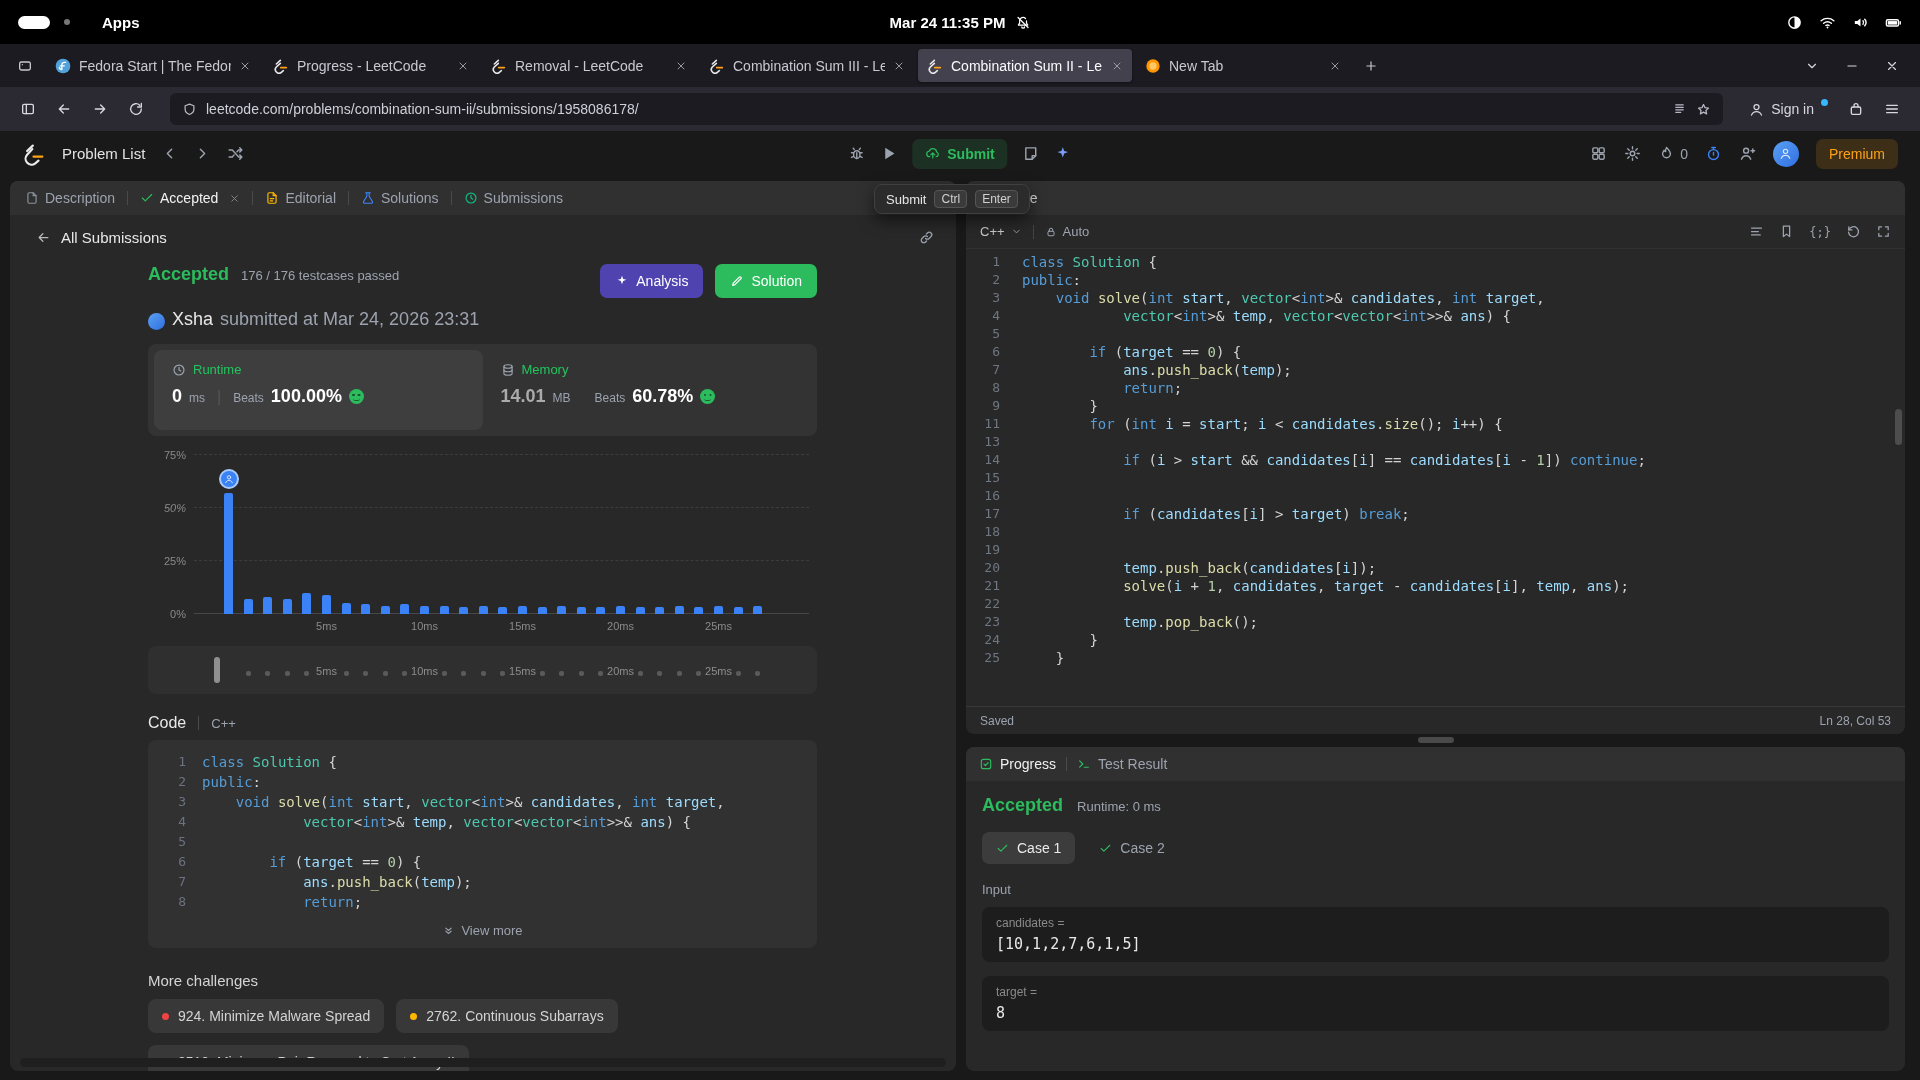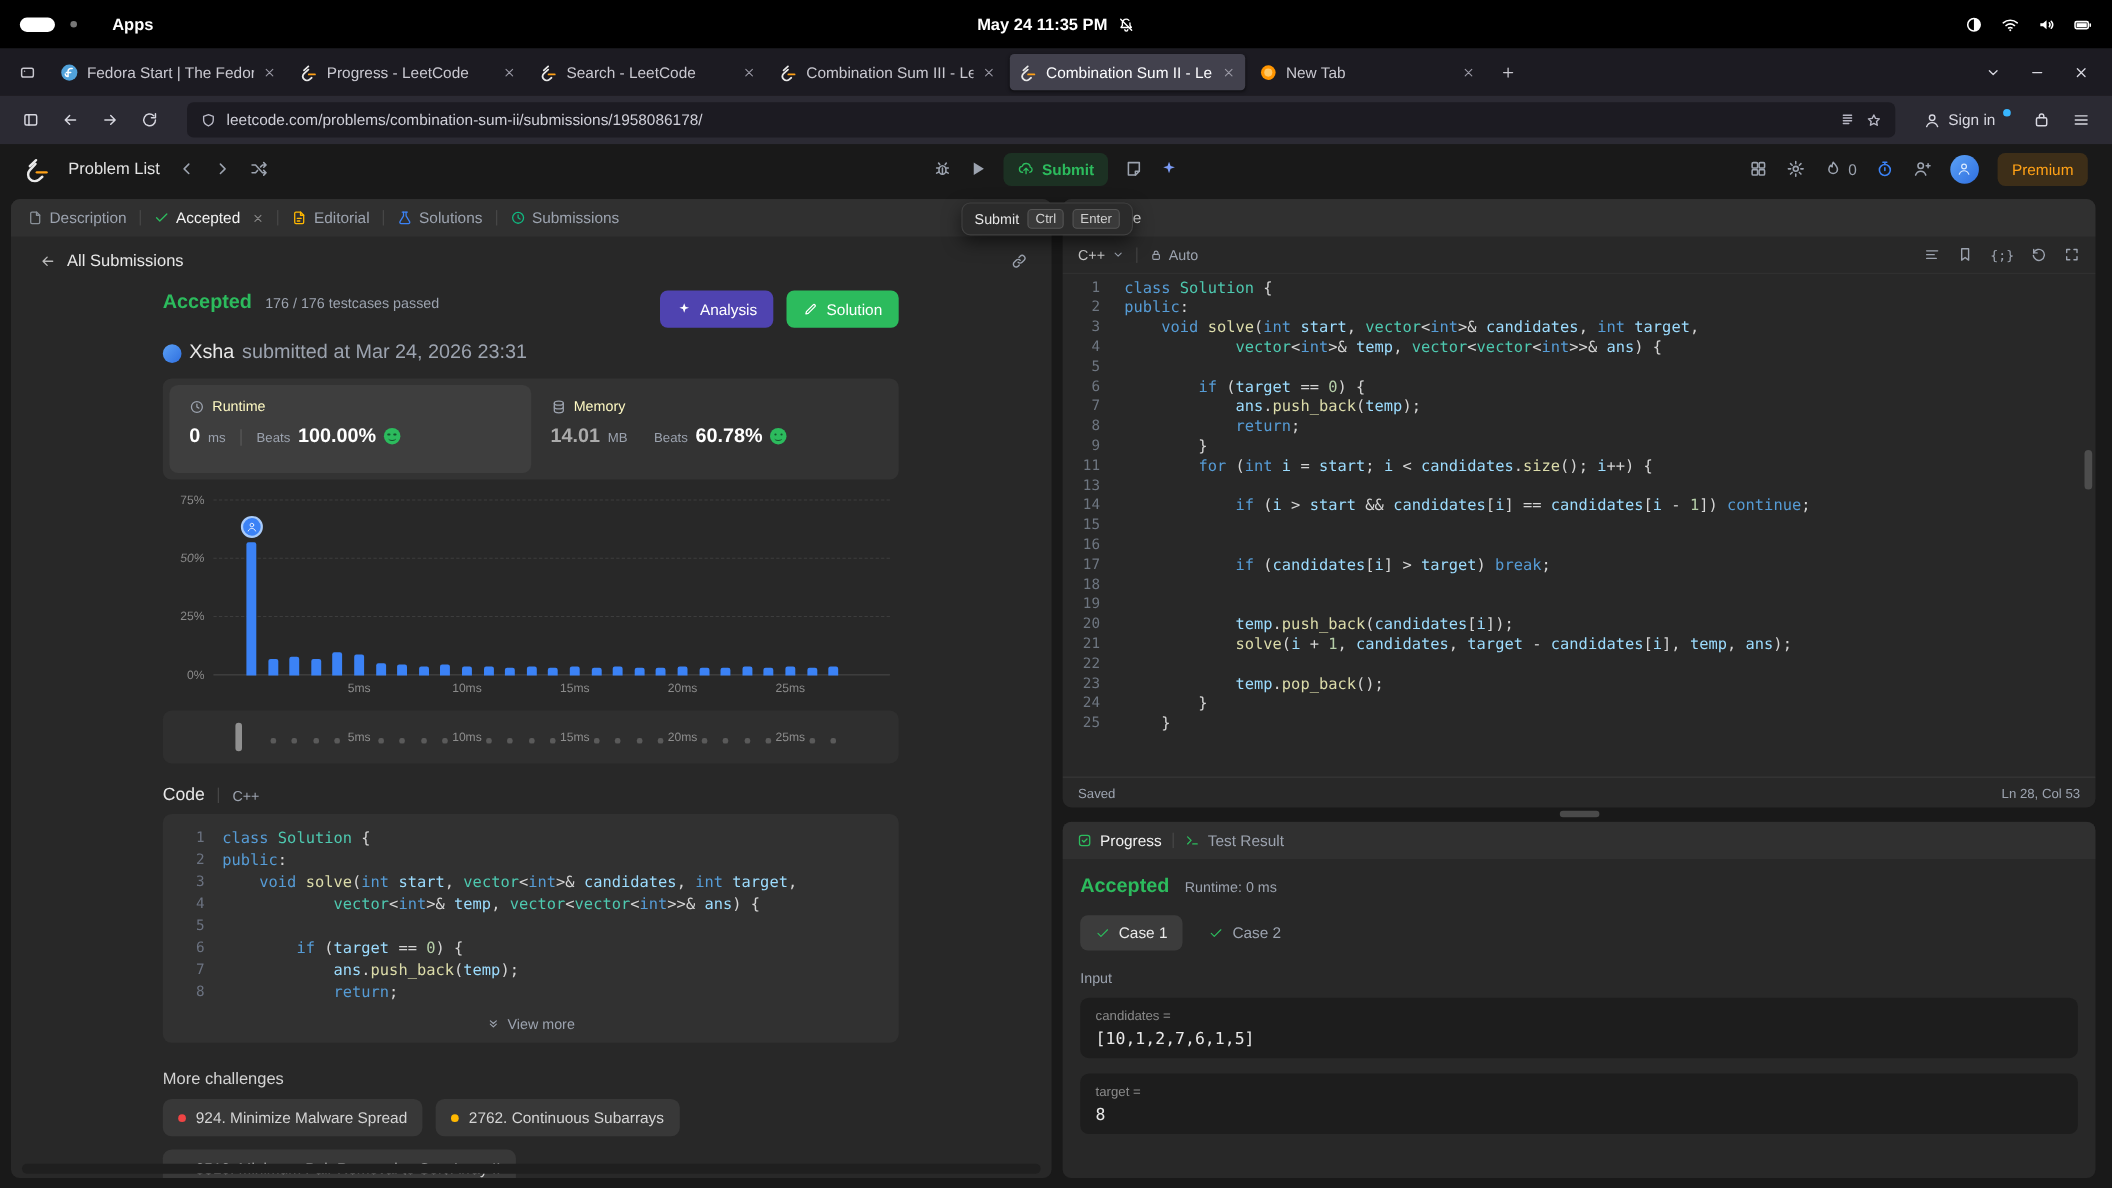--- a/index.html
+++ b/index.html
@@ -88,21 +88,21 @@
 .author-avatar{width:17px;height:17px;border-radius:50%;background:linear-gradient(135deg,#5ba1f5,#2f6fe0)}
 .author-name{color:#e8e8e8}
 .rh-buttons{display:flex;gap:12px;align-items:flex-start}
 .act-btn{display:flex;align-items:center;gap:7px;height:34px;padding:0 15px;border-radius:7px;font-size:14px;color:#fff}
 .act-btn .ic{width:14px;height:14px}
 .btn-analysis{background:#4f43b0}
 .btn-solution{background:#2cbb5d}
 .perf-card{margin-top:14px;height:92px;background:#333;border-radius:8px;display:flex;padding:6px}
 .perf-seg{flex:1;border-radius:8px;padding:12px 18px}
 .perf-seg.selected{background:#3e3e3e}
-.seg-label{display:flex;align-items:center;gap:7px;font-size:13px;color:#fef9c3}
+.seg-label{display:flex;align-items:center;gap:7px;font-size:13px;color:#22c55e}
 .seg-label .ic{width:14px;height:14px;color:#9ca3af}
 .seg-value{margin-top:9px;display:flex;align-items:baseline;gap:7px}
 .val-big{font-size:18px;font-weight:700;color:#fff}
 .val-big.dim{color:#ababab}
 .val-unit{font-size:12px;color:#9ca3af}
 .val-div{color:#555;margin:0 5px}
 .beats-label{font-size:12px;color:#9ca3af}
 .emoji-dot{width:15px;height:15px;border-radius:50%;background:#2cbb5d;align-self:center;position:relative}
 .emoji-dot::before{content:"";position:absolute;left:3.5px;top:4.5px;width:2.2px;height:2.2px;background:#14532d;border-radius:50%;box-shadow:5.5px 0 0 #14532d}
 .emoji-dot::after{content:"";position:absolute;left:4px;top:6.5px;width:7px;height:4px;border-bottom:1.6px solid #14532d;border-radius:50%}
@@ -183,21 +183,21 @@
 </head>
 <body>
 
 <div id="gnome-bar">
   <div class="gn-left">
     <span class="ws-pill"></span>
     <span class="ws-dot"></span>
     <span class="gn-apps">Apps</span>
   </div>
   <div class="gn-center">
-    <span>May 24 11:35 PM</span>
+    <span>Mar 24 11:35 PM</span>
     <span class="ic gn-ic" style="width:15px;height:15px">
         <svg viewBox="0 0 24 24">
           <path d="M6.5 9.5A5.5 5.5 0 0 1 16 5.6M17.5 9.5v3.5l2 3H8.5M6.5 10v3l-2 3h4M10 19a2.2 2.2 0 0 0 4.4 0"></path>
           <path d="M4 4l16 16"></path>
         </svg>
       </span>
   </div>
   <div class="gn-right">
     <span class="ic gn-ic">
         <svg viewBox="0 0 24 24">
@@ -267,21 +267,21 @@
         </span>
       </div>
       <div class="btab">
         <span class="fav">
           <svg viewBox="0 0 24 24">
             <path d="M15.5 19l-3 2.5a5.5 5.5 0 0 1-7.5-8L11 8" stroke="#e8e8e8" stroke-width="2.4" fill="none" stroke-linecap="round"></path>
             <path d="M11 3.5L5 9" stroke="#e8e8e8" stroke-width="2.4" fill="none" stroke-linecap="round"></path>
             <path d="M11.5 14.5H20" stroke="#ffa116" stroke-width="2.4" stroke-linecap="round"></path>
           </svg>
         </span>
-        <span class="btab-title">Search - LeetCode</span>
+        <span class="btab-title">Removal - LeetCode</span>
         <span class="ic btab-close">
           <svg viewBox="0 0 24 24">
             <path d="M6 6l12 12M18 6L6 18"></path>
           </svg>
         </span>
       </div>
       <div class="btab">
         <span class="fav">
           <svg viewBox="0 0 24 24">
             <path d="M15.5 19l-3 2.5a5.5 5.5 0 0 1-7.5-8L11 8" stroke="#e8e8e8" stroke-width="2.4" fill="none" stroke-linecap="round"></path>

